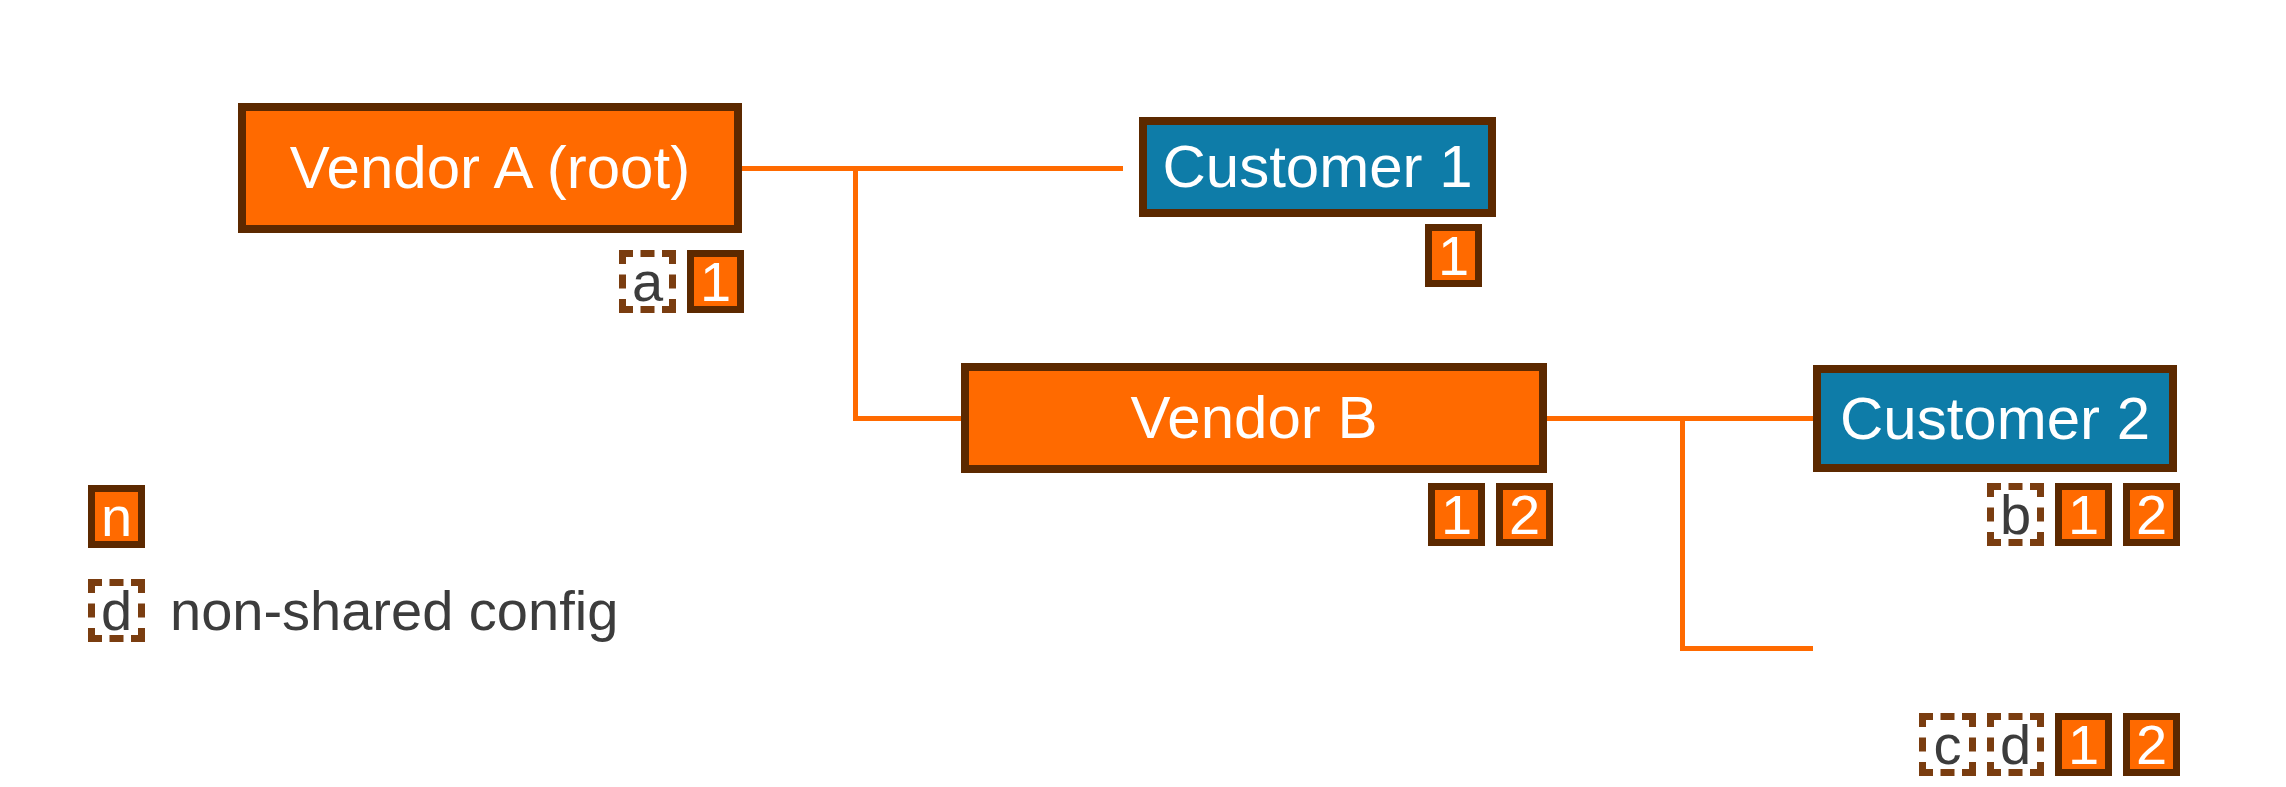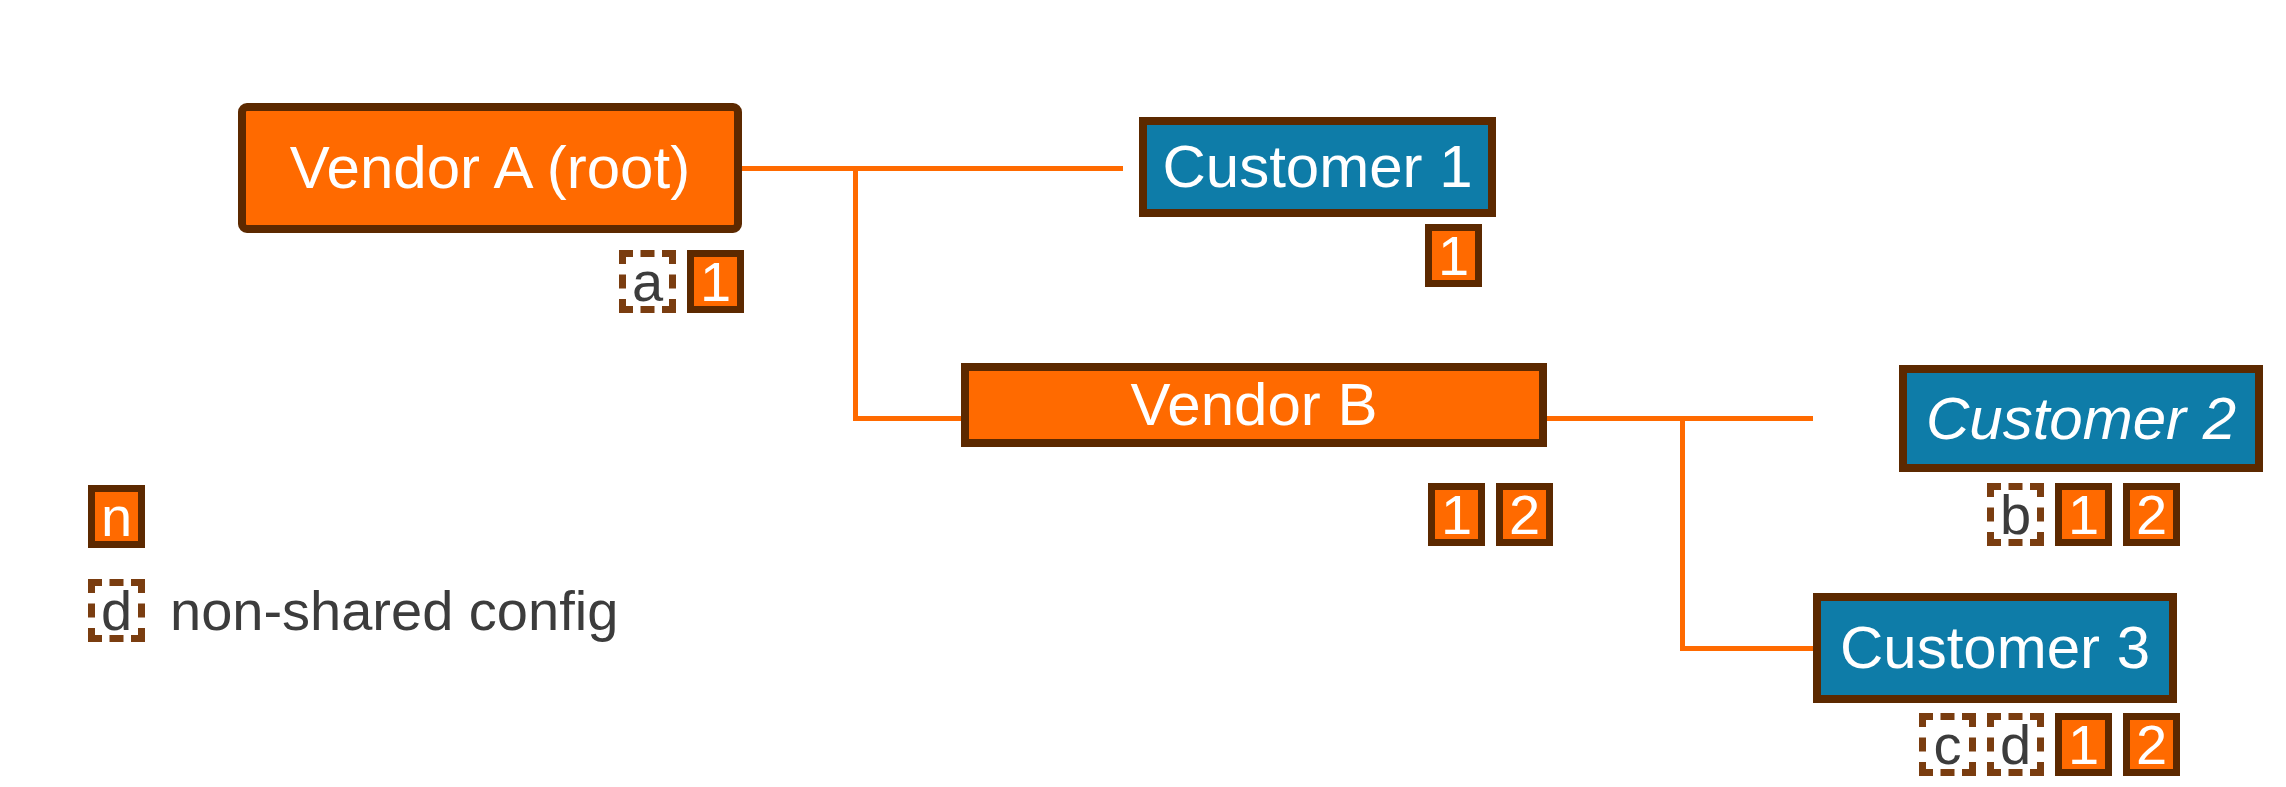--- a/index.html
+++ b/index.html
@@ -29,24 +29,24 @@
     align-items: center;
     justify-content: center;
     color: #ffffff;
     font-size: 60px;
     line-height: 1;
     white-space: nowrap;
   }
   .node.vendor   { background: var(--orange); }
   .node.customer { background: var(--blue); }
 
-  #node-vendor-a   { left: 238px;  top: 103px; width: 504px; height: 130px; border-radius: 9px; }
+  #node-vendor-a   { left: 238px;  top: 103px; width: 504px; height: 130px; }
   #node-customer-1 { left: 1123px; top: 117px; width: 357px; height: 100px; margin-left: 16px; }
-  #node-vendor-b   { left: 961px;  top: 363px; width: 586px; height: 84px; }
-  #node-customer-2 { left: 1899px; top: 365px; width: 364px; height: 107px; font-style: italic; }
+  #node-vendor-b   { left: 961px;  top: 363px; width: 586px; height: 110px; }
+  #node-customer-2 { left: 1813px; top: 365px; width: 364px; height: 107px; }
   #node-customer-3 { left: 1813px; top: 593px; width: 364px; height: 110px; }
 
   
   .badge-row {
     position: absolute;
     display: flex;
     gap: 11px;
     align-items: flex-start;
   }
   #badges-vendor-a   { right: 1542px; top: 250px; }
@@ -123,23 +123,20 @@
   </div>
 
   <div class="node vendor" id="node-vendor-b">
     <span>Vendor B</span>
   </div>
 
   <div class="node customer" id="node-customer-2">
     <span>Customer 2</span>
   </div>
 
-  <div class="node customer" id="node-customer-3">
-    <span>Customer 3</span>
-  </div>
 
   <div class="badge-row" id="badges-vendor-a">
     <div class="badge nonshared">a</div>
     <div class="badge shared">1</div>
   </div>
 
   <div class="badge-row" id="badges-customer-1">
     <div class="badge shared">1</div>
   </div>
 

